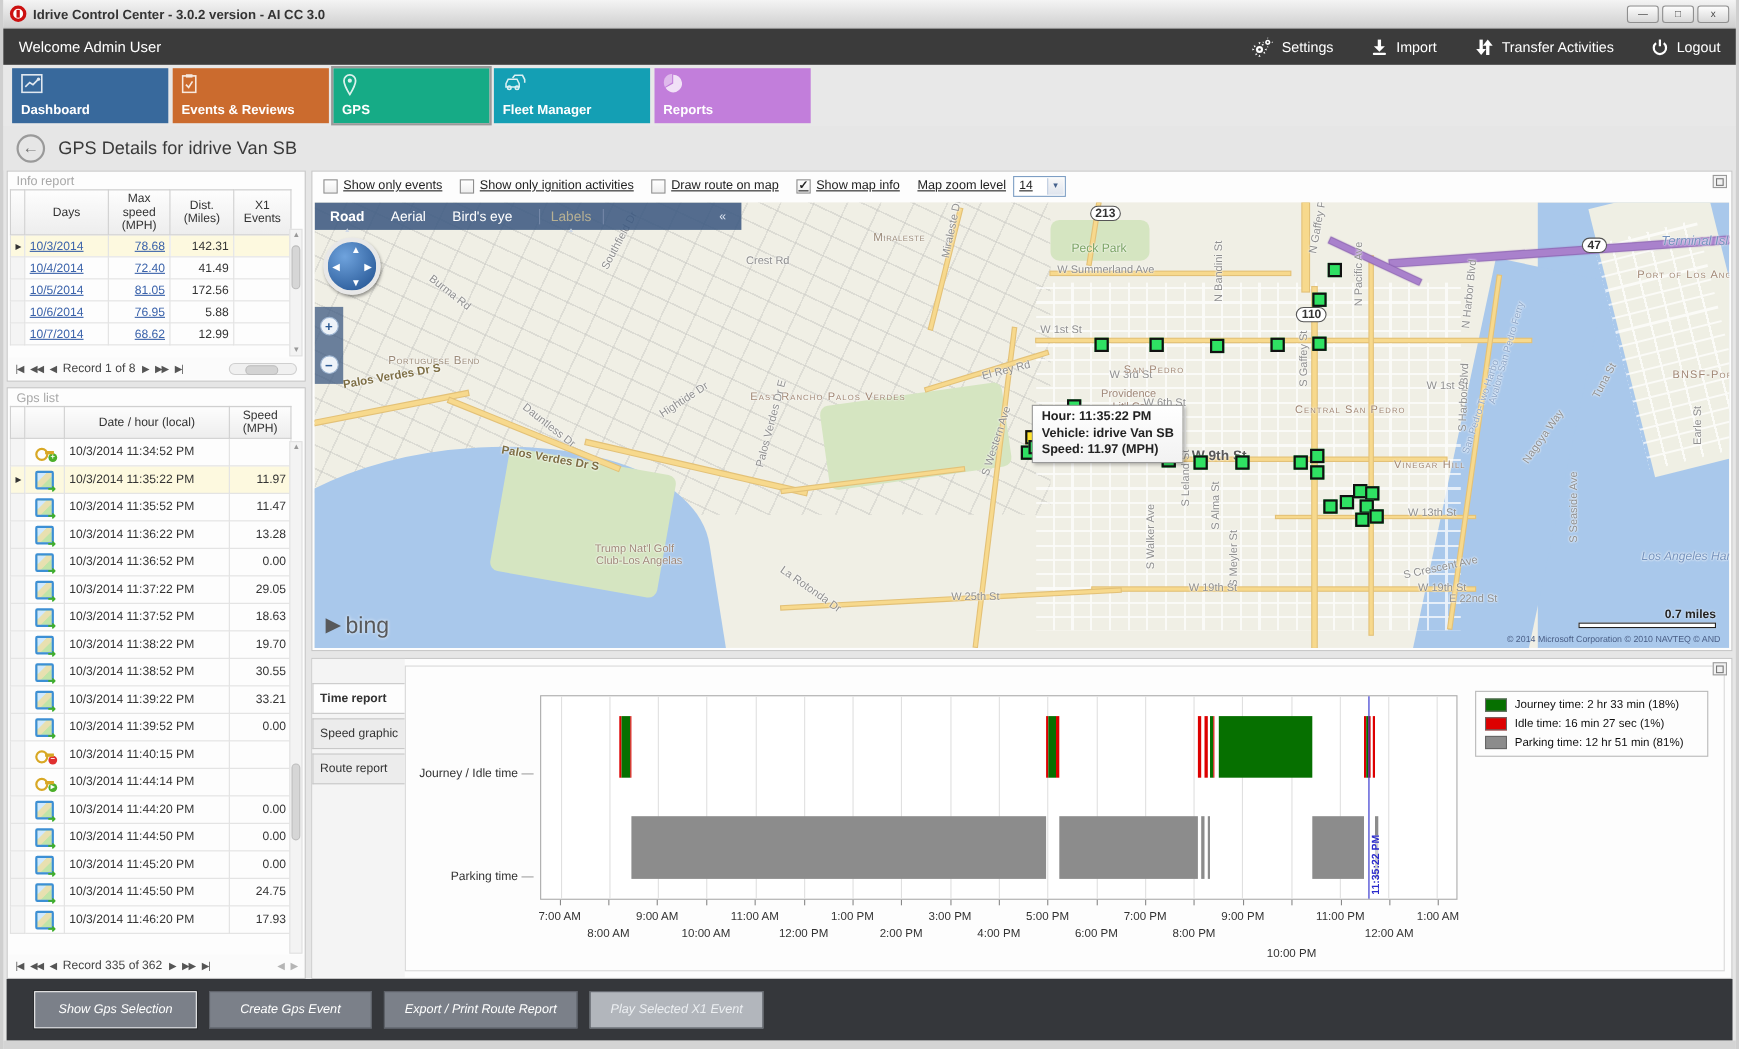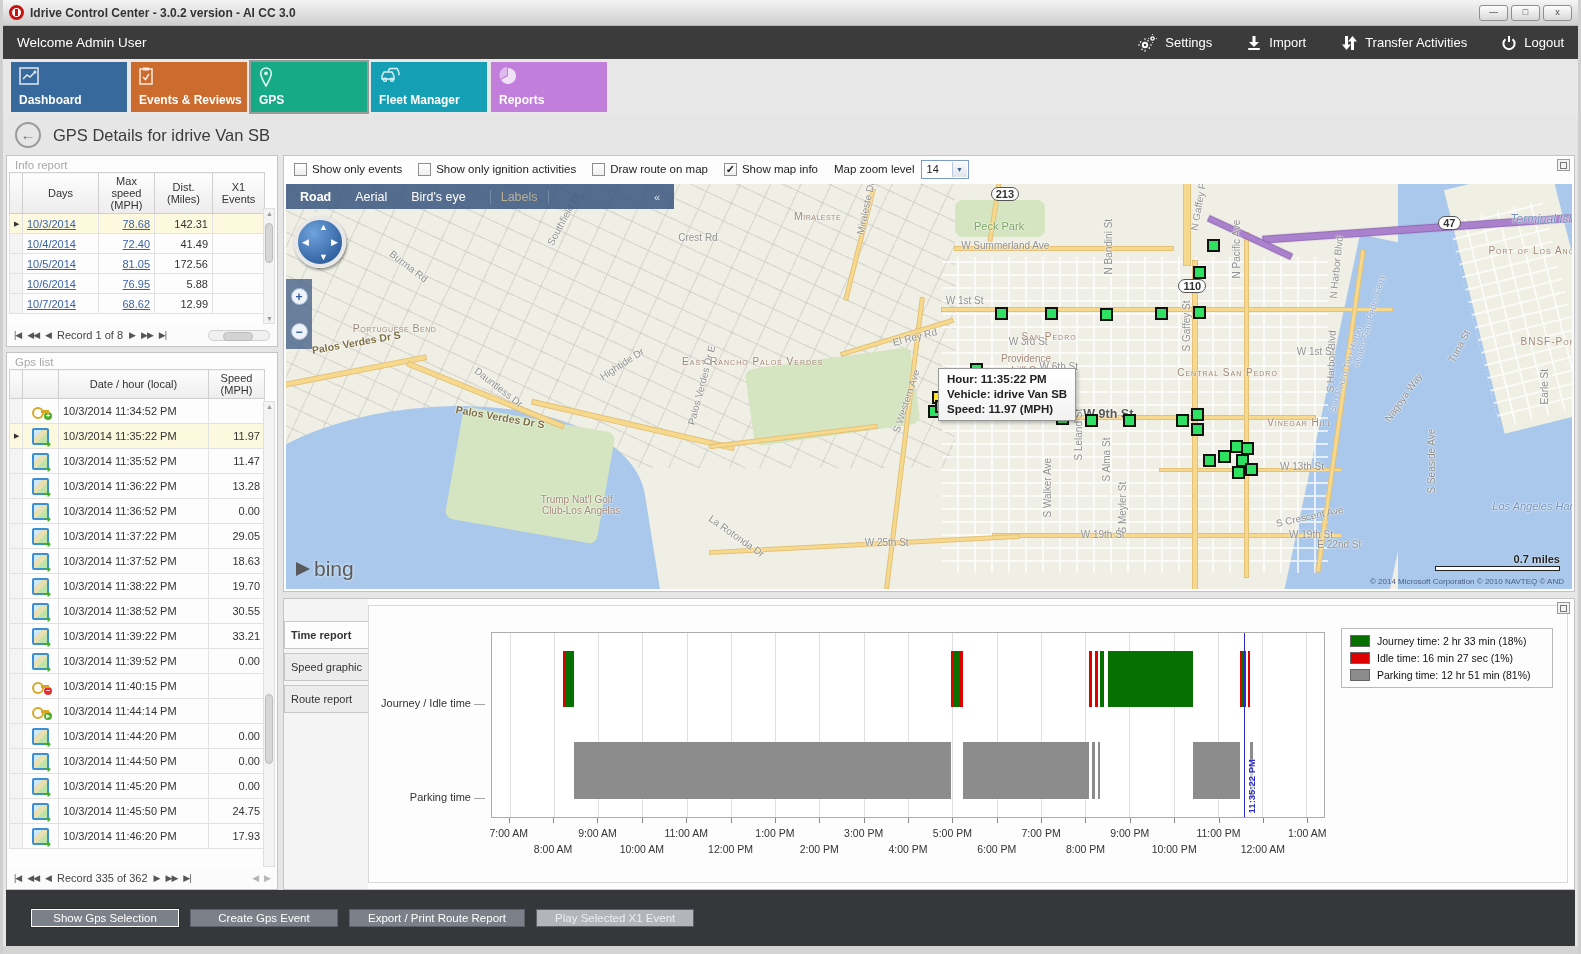--- a/index.html
+++ b/index.html
@@ -23,21 +23,21 @@
   
   .topbar { height:33px; background:#3b3b3b; display:flex; align-items:center;
     color:#fff; padding:0 14px; }
   .welcome { font-size:13.5px; }
   .top-actions { margin-left:auto; display:flex; gap:34px; align-items:center; }
   .top-action { display:flex; align-items:center; gap:7px; font-size:13px; color:#fff; cursor:default;}
   .top-action svg { display:block; }
 
   
   .navtiles { height:56px; background:#e8e8e8; display:flex; gap:4px; padding:3px 8px 3px 8px; }
-  .tile { width:116px; height:50px; position:relative; color:#fff; padding:5px 23px; }
+  .tile { width:142px; height:50px; position:relative; color:#fff; padding:5px 23px; }
   .tile.selected { outline:2px solid #9a9a9a; outline-offset:0px; }
   .tile .tlabel { position:absolute; left:8px; bottom:5px; font-size:12px; font-weight:bold; }
   .tile .ticon { position:absolute; left:8px; top:5px; height:20px; opacity:.85; }
   .merge-badge { font-size:6px; letter-spacing:.5px; border:1px solid #777; color:#bbb;
     padding:2px 3px; background:#3a3a3a; font-style:italic; }
 
   
   .pageheader { height:40px; display:flex; align-items:center; gap:12px; padding:0 12px; background:#e6e6e6;}
   .backbtn { width:26px; height:26px; border-radius:50%; border:2px solid #9a9a9a;
     color:#777; font-size:15px; text-align:center; line-height:22px; background:#e6e6e6; }
@@ -79,21 +79,21 @@
     background:linear-gradient(135deg,#cfe9ff 0 30%, #e8e0b0 30% 60%, #bfe4a8 60%); position:relative; }
   .ic-map::after { content:"➜"; position:absolute; right:-4px; bottom:-6px; color:#3fae2a; font-size:9px; font-weight:bold;}
   .ic-key { width:17px; height:10px; position:relative; margin:4px 0; }
   .ic-key::before { content:""; position:absolute; left:0; top:1px; width:8px; height:8px; border:2.5px solid #d8a825; border-radius:50%; }
   .ic-key::after { content:""; position:absolute; left:9px; top:4px; width:8px; height:3px; background:#d8a825; }
   .keybadge { position:absolute; right:-3px; bottom:-4px; width:8px; height:8px; border-radius:50%;
     color:#fff; font-size:7px; line-height:8px; text-align:center; font-weight:bold; }
   .kb-on { background:#4caf2a; } .kb-off{ background:#e03030;} .kb-go{ background:#4caf2a;}
 
   
-  .maptoolbar { height:26px; display:flex; align-items:center; gap:16px; padding:0 10px; font-size:11.5px; color:#222;}
+  .maptoolbar { height:26px; display:flex; align-items:center; gap:16px; padding:0 10px; font-size:11.5px; color:#222;text-decoration:underline;}
   .chk { display:flex; align-items:center; gap:5px; }
   .chkbox { width:13px; height:13px; border:1px solid #8e8e8e; background:linear-gradient(#fff,#eee);
     font-size:11px; line-height:11px; text-align:center; color:#222; font-weight:bold;}
   .zoomsel { display:flex; align-items:center; gap:6px; }
   .combo { width:48px; height:19px; border:1px solid #7d9ec4; background:#fff; font-size:11px;
     display:flex; align-items:center; padding-left:5px; position:relative; }
   .combo .arr { position:absolute; right:1px; top:1px; bottom:1px; width:15px; background:linear-gradient(#f8f8f8,#dfe5ee);
     border-left:1px solid #b9c8dd; font-size:7px; color:#44618c; text-align:center; line-height:16px;}
 
   
@@ -173,22 +173,22 @@
   .tickmark { position:absolute; top:0; width:1px; height:5px; background:#888; }
   .ticklbl { position:absolute; font-size:10.5px; color:#333; transform:translateX(-50%); white-space:nowrap;}
   .legend { position:absolute; right:14px; top:22px; width:212px; border:1px solid #b9b9b9; background:#fdfdfd;
     padding:6px 8px; display:flex; flex-direction:column; gap:5px; }
   .legitem { display:flex; align-items:center; gap:7px; font-size:10.5px; color:#111; }
   .legswatch { width:20px; height:12px; border:1px solid #666; flex:none;}
 
   
   .footer { position:absolute; left:3px; right:3px; bottom:8px; height:56px; background:#35373b;
     display:flex; align-items:center; gap:11px; padding-left:25px; }
-  .fbtn { height:18px; min-width:148px; padding:0 18px; background:#7b8089; color:#fff; font-size:11.5px;
-    border:1px solid #5d6168; display:flex; align-items:center; justify-content:center; }
+  .fbtn { height:34px; min-width:148px; padding:0 18px; background:#7b8089; color:#fff; font-size:11.5px;
+    border:1px solid #5d6168; display:flex; align-items:center; justify-content:center;font-style:italic; }
   .fbtn.focused { border:1px solid #fff; outline:1px solid #2a2c2f; }
   .fbtn.disabled { background:#b2b6bc; color:#eceff2; }
   .bottomstrip { position:absolute; left:0; right:0; bottom:0; height:8px; background:#d4d4d4; }
 </style>
 </head>
 <body>
 
 <div class="app">
 
   <div class="titlebar">
@@ -802,21 +802,21 @@
               <div class="ticklbl" style="left: 55.3191%; top: 9px;">5:00 PM</div>
               <div class="tickmark" style="left: 60.6383%;"></div>
               <div class="ticklbl" style="left: 60.6383%; top: 25px;">6:00 PM</div>
               <div class="tickmark" style="left: 65.9574%;"></div>
               <div class="ticklbl" style="left: 65.9574%; top: 9px;">7:00 PM</div>
               <div class="tickmark" style="left: 71.2766%;"></div>
               <div class="ticklbl" style="left: 71.2766%; top: 25px;">8:00 PM</div>
               <div class="tickmark" style="left: 76.5957%;"></div>
               <div class="ticklbl" style="left: 76.5957%; top: 9px;">9:00 PM</div>
               <div class="tickmark" style="left: 81.9149%;"></div>
-              <div class="ticklbl" style="left: 81.9149%; top: 25px;">10:00 PM</div>
+              <div class="ticklbl" style="left: 81.9149%; top: 43px;">10:00 PM</div>
               <div class="tickmark" style="left: 87.234%;"></div>
               <div class="ticklbl" style="left: 87.234%; top: 9px;">11:00 PM</div>
               <div class="tickmark" style="left: 92.5532%;"></div>
               <div class="ticklbl" style="left: 92.5532%; top: 25px;">12:00 AM</div>
               <div class="tickmark" style="left: 97.8723%;"></div>
               <div class="ticklbl" style="left: 97.8723%; top: 9px;">1:00 AM</div>
             </div>
           <div class="legend" id="legend">
               <div class="legitem">
                 <span class="legswatch" style="background: rgb(6, 112, 0);"></span>

